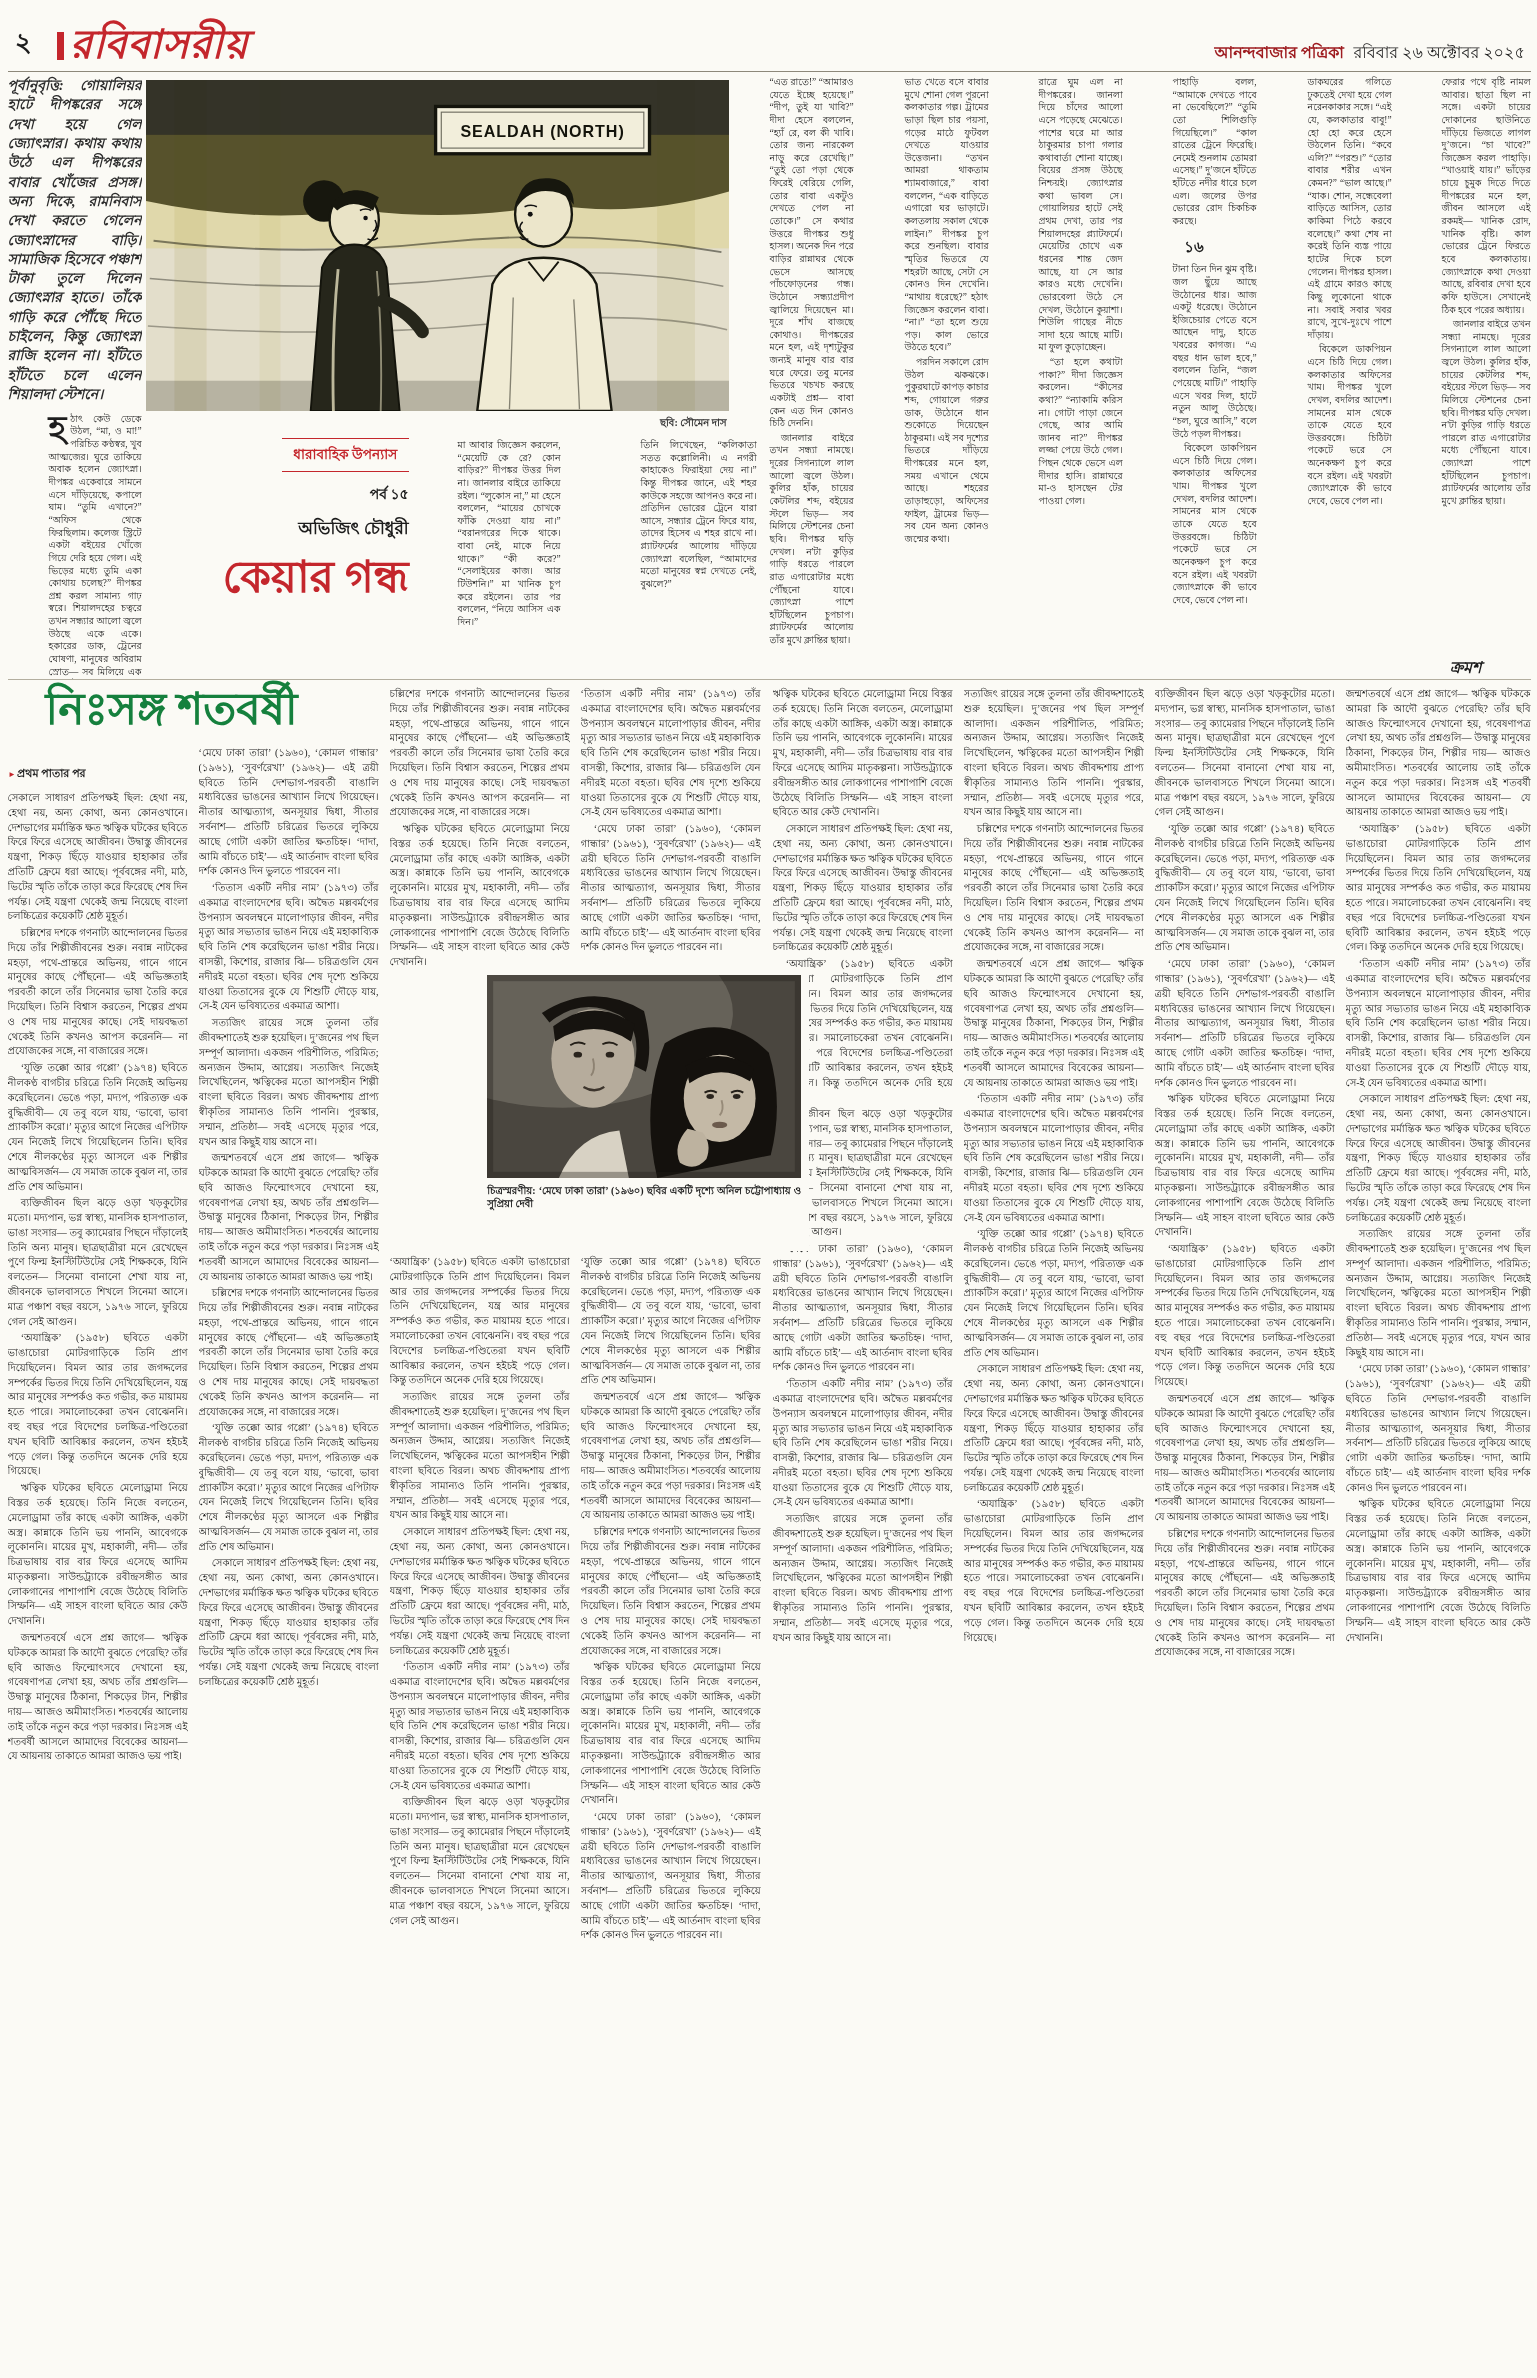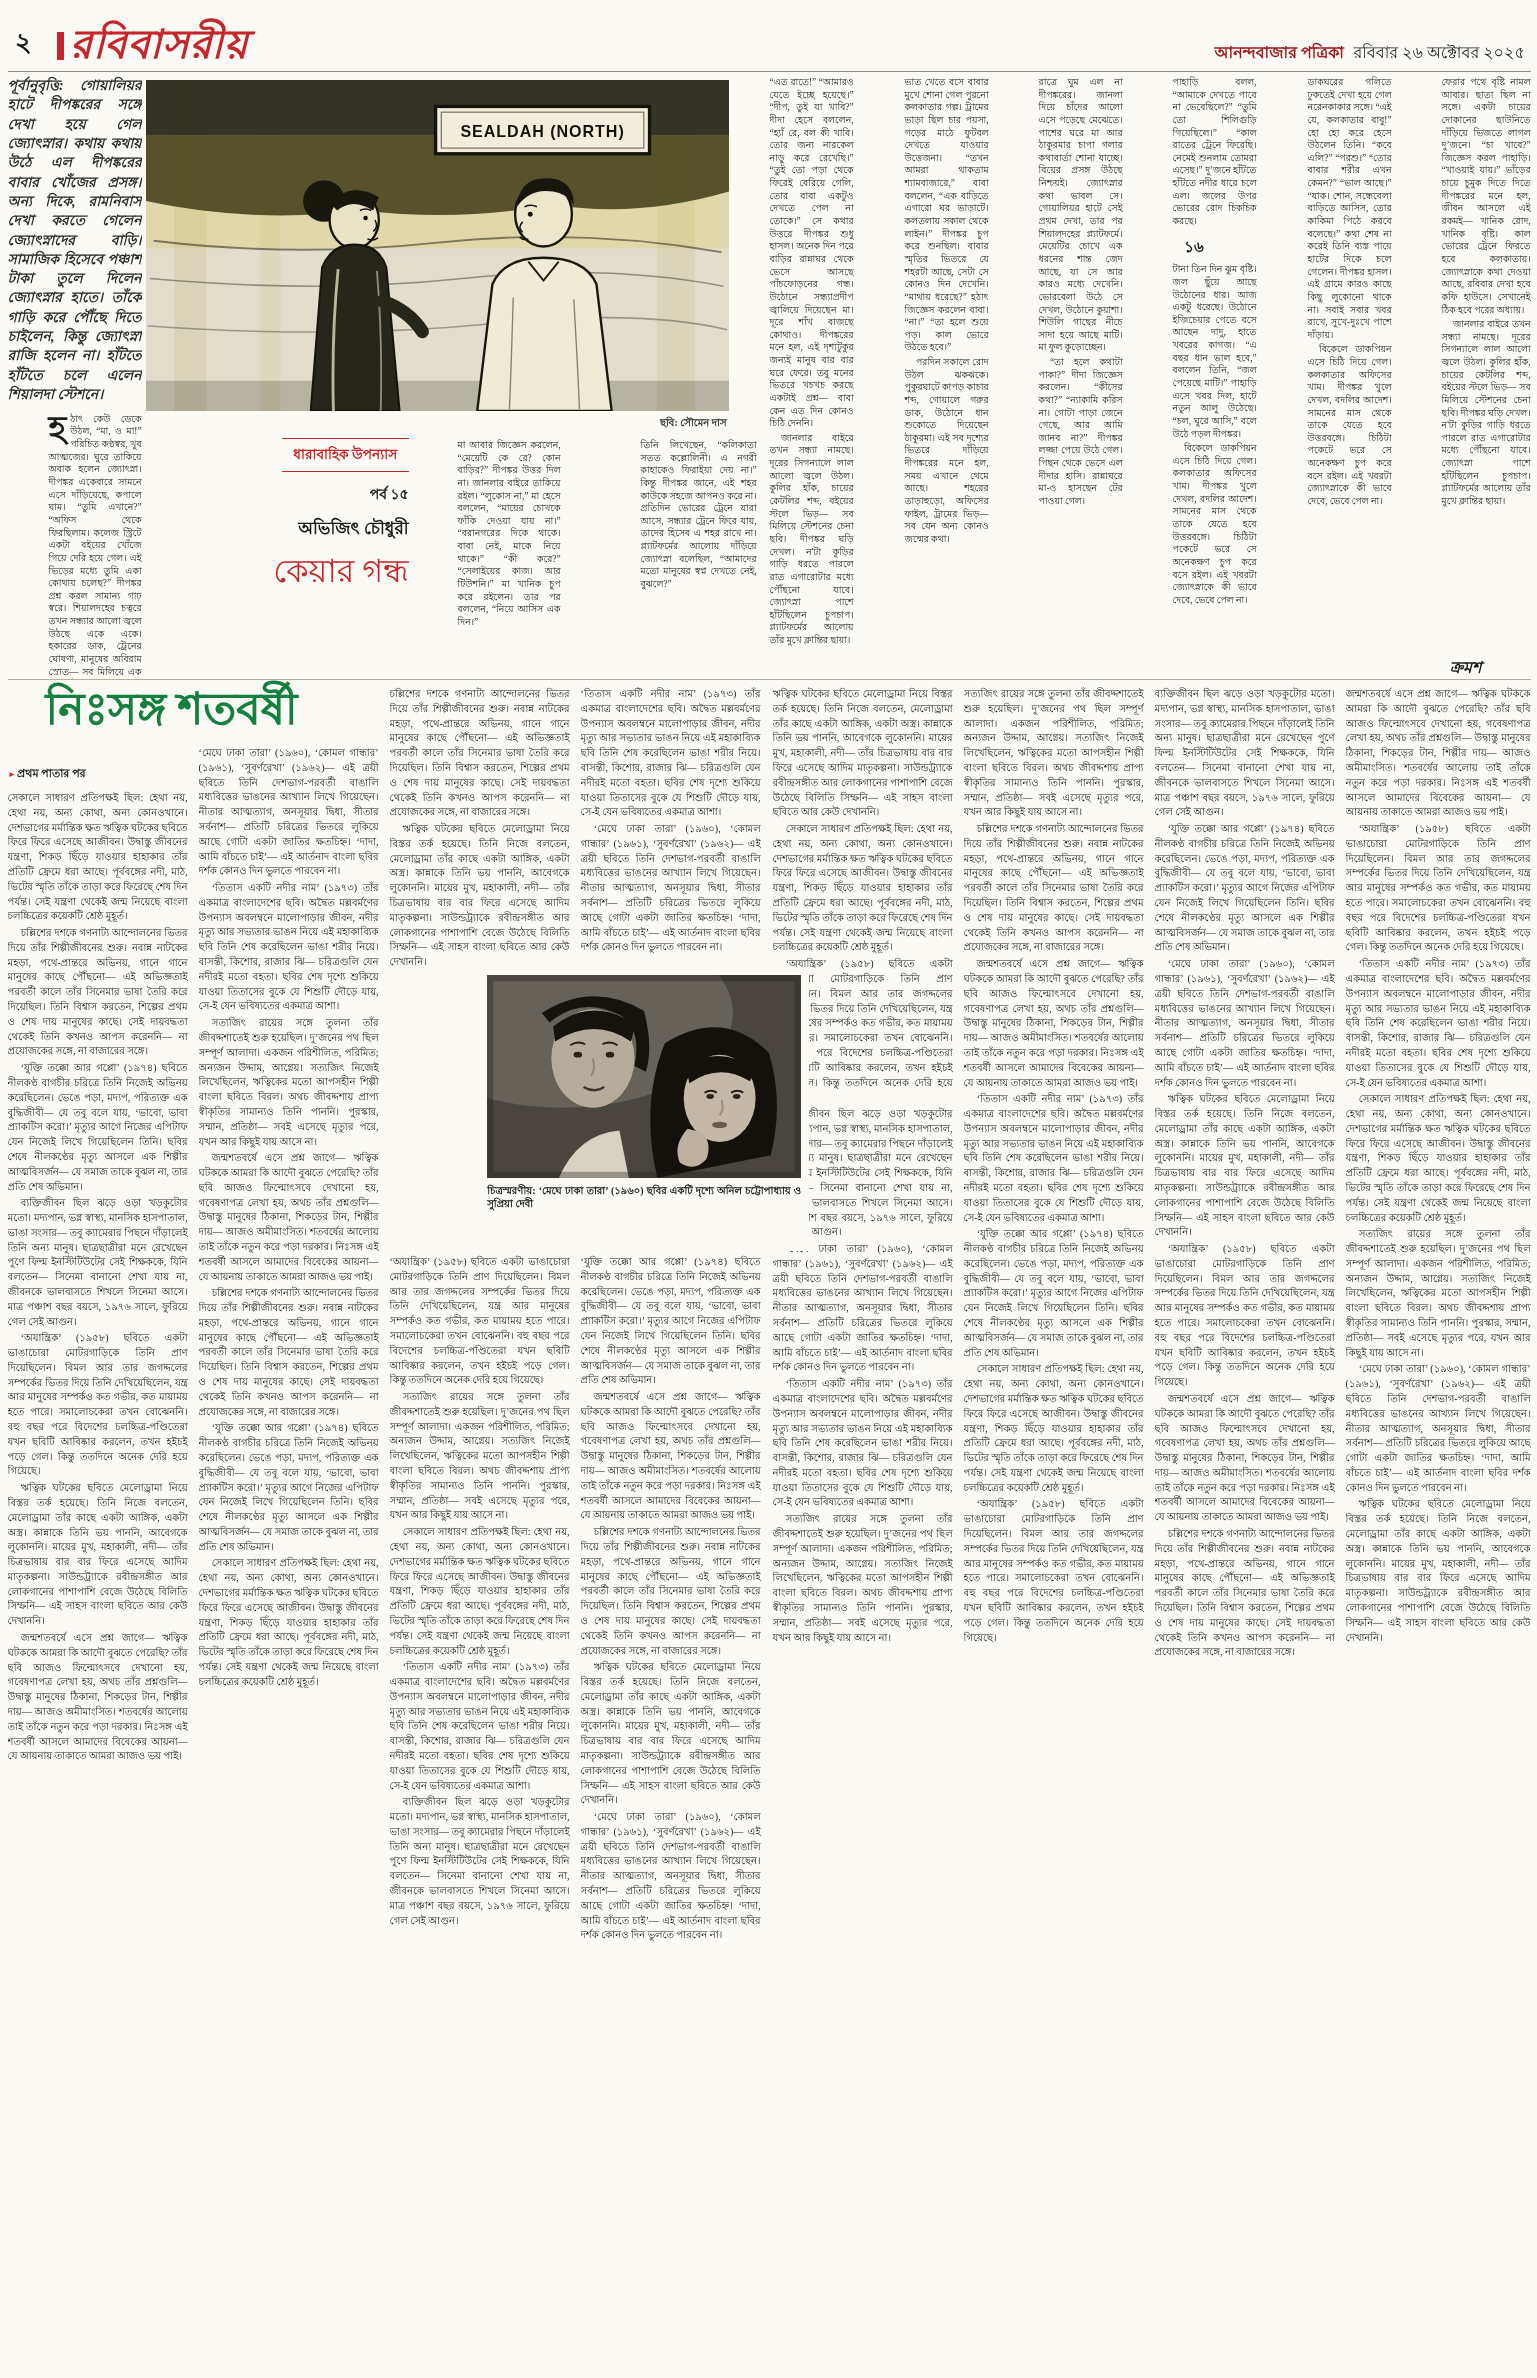--- a/index.html
+++ b/index.html
@@ -27,21 +27,21 @@
   .illus{position:absolute;left:138px;top:3.8px;width:583px;height:331px;background:#e3decb;}
   .illus svg{display:block;width:100%;height:100%;}
   .illus-credit{position:absolute;left:407px;top:339px;width:312px;text-align:right;
                 font-size:10px;font-weight:bold;color:#333;}
 
   .title-block{position:absolute;left:178px;top:362px;width:223px;text-align:right;}
   .serial-label{display:inline-block;border-top:1.9px solid #c4262c;border-bottom:1.9px solid #c4262c;
                 color:#c4262c;font-weight:bold;font-size:13.7px;padding:3.8px 11.4px;}
   .serial-episode{font-size:14px;font-weight:bold;margin-top:11.4px;}
   .serial-author{font-size:17px;font-weight:bold;margin-top:7.6px;}
-  .serial-title{color:#c4262c;font-size:32px;font-weight:normal;margin-top:11.4px;line-height:1.1;white-space:nowrap;}
+  .serial-title{color:#c4262c;font-size:44px;font-weight:bold;margin-top:11.4px;line-height:1.1;white-space:nowrap;}
 
   .ucolA{position:absolute;left:409px;top:363px;width:144px;height:240px;overflow:hidden;}
   .ucolB{position:absolute;left:592px;top:363px;width:157px;height:240px;overflow:hidden;}
 
   .scol{position:absolute;top:0;width:125px;height:604px;overflow:hidden;}
   .scol.c1{left:721px;} .scol.c2{left:856px;} .scol.c3{left:990px;}
   .scol.c4{left:1124px;} .scol.c5{left:1259px;} .scol.c6{left:1393px;width:130px;}
   .kromosh{position:absolute;left:1393px;top:579px;width:130px;text-align:center;
            font-weight:bold;font-style:italic;font-size:16px;}
 

